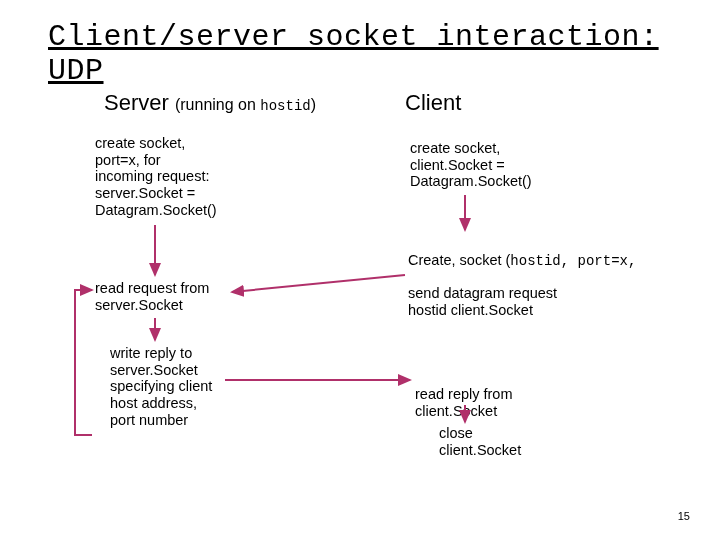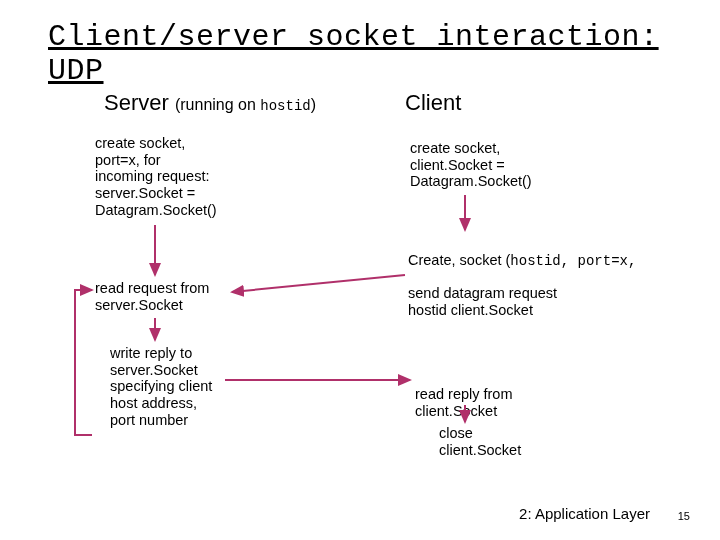--- a/index.html
+++ b/index.html
@@ -94,21 +94,20 @@
   <div class="box" style="left:408px; top:235px;">
     <span>Create, socket (</span><span class="mono">hostid, port=x,</span><br>
     <span style="white-space:pre-line;">send datagram request
 hostid client.Socket</span>
   </div>
   <div class="box" style="left:415px; top:386px;">read reply from
 client.Socket</div>
   <div class="box" style="left:420px; top:425px;margin-left:19px;">close
 client.Socket</div>
 
-  <div class="footer">2: Application Layer</div>
   <div class="pagenum">15</div>
 
   <svg class="overlay" viewBox="0 0 720 540">
     <defs>
       <marker id="ah" markerWidth="8" markerHeight="8" refX="6" refY="3" orient="auto">
         <path d="M0,0 L7,3 L0,6 Z" class="arrowhead"></path>
       </marker>
     </defs>
 
     <line class="arrow" x1="155" y1="225" x2="155" y2="275" marker-end="url(#ah)"></line>

